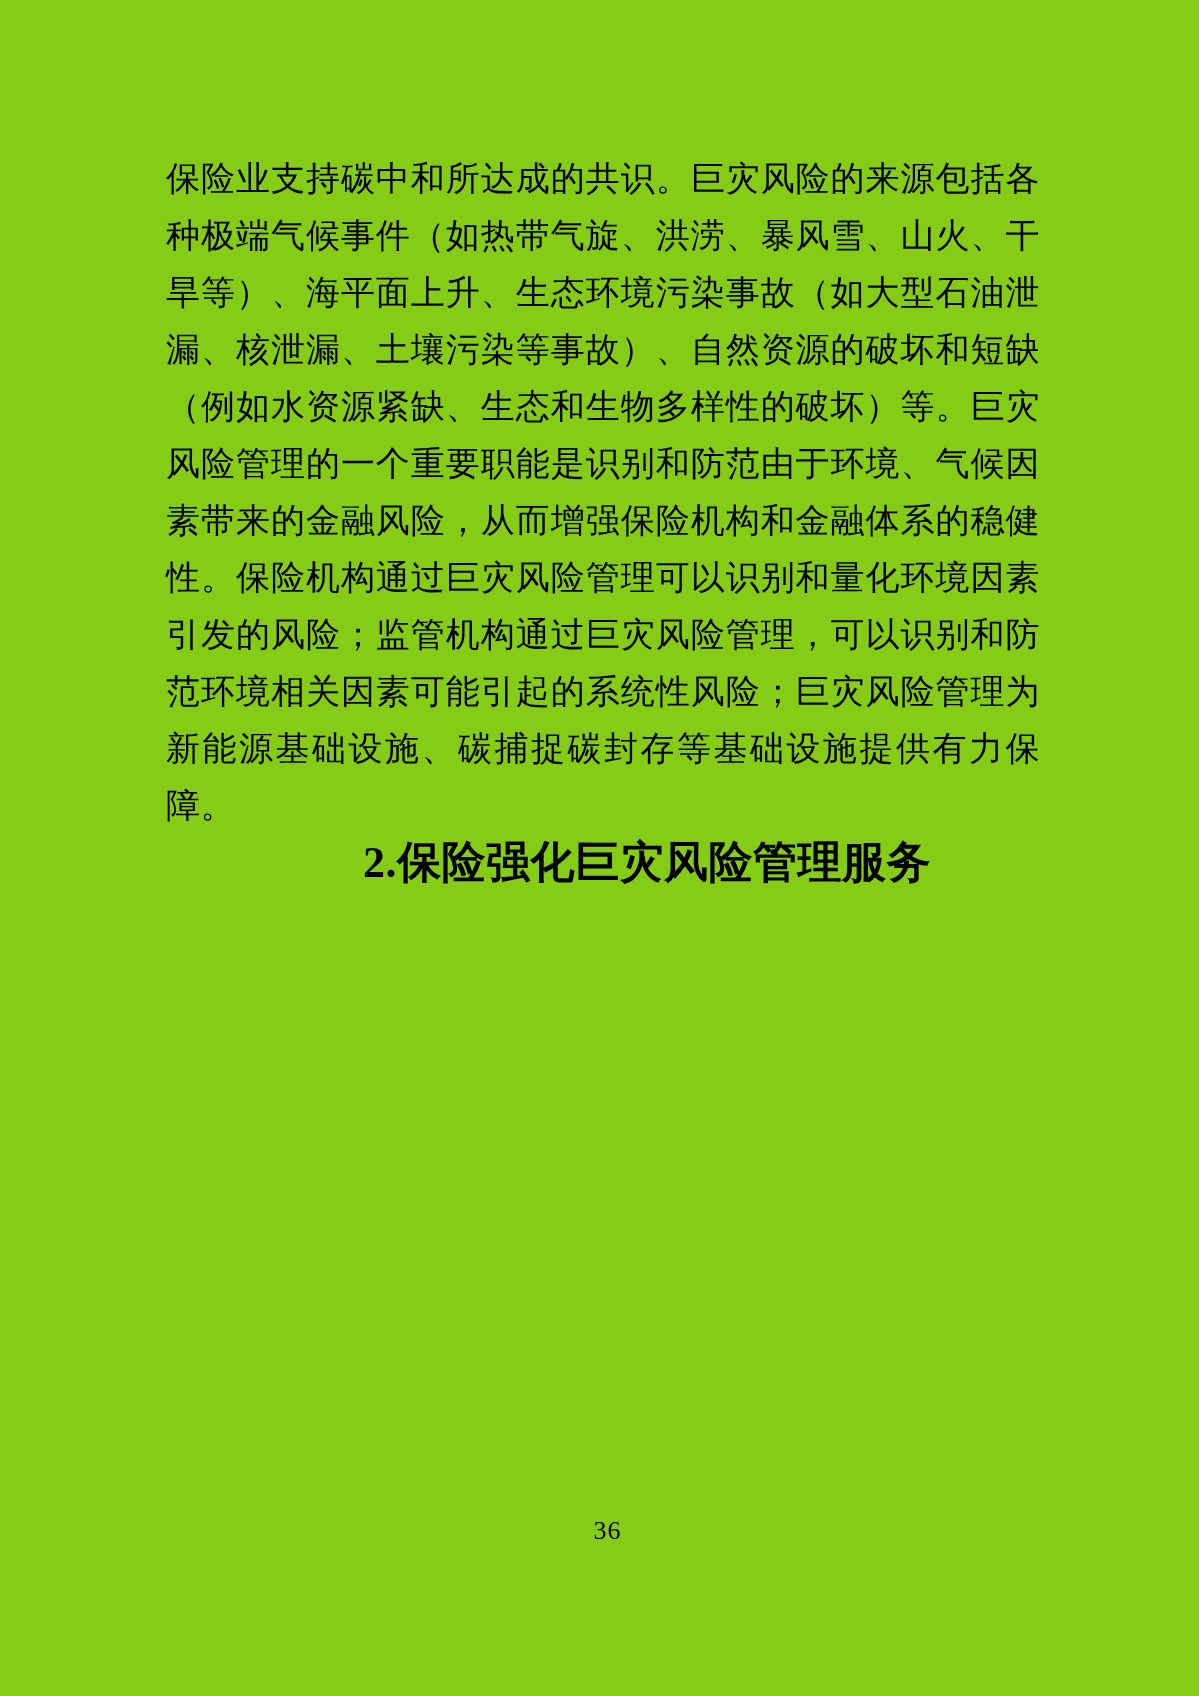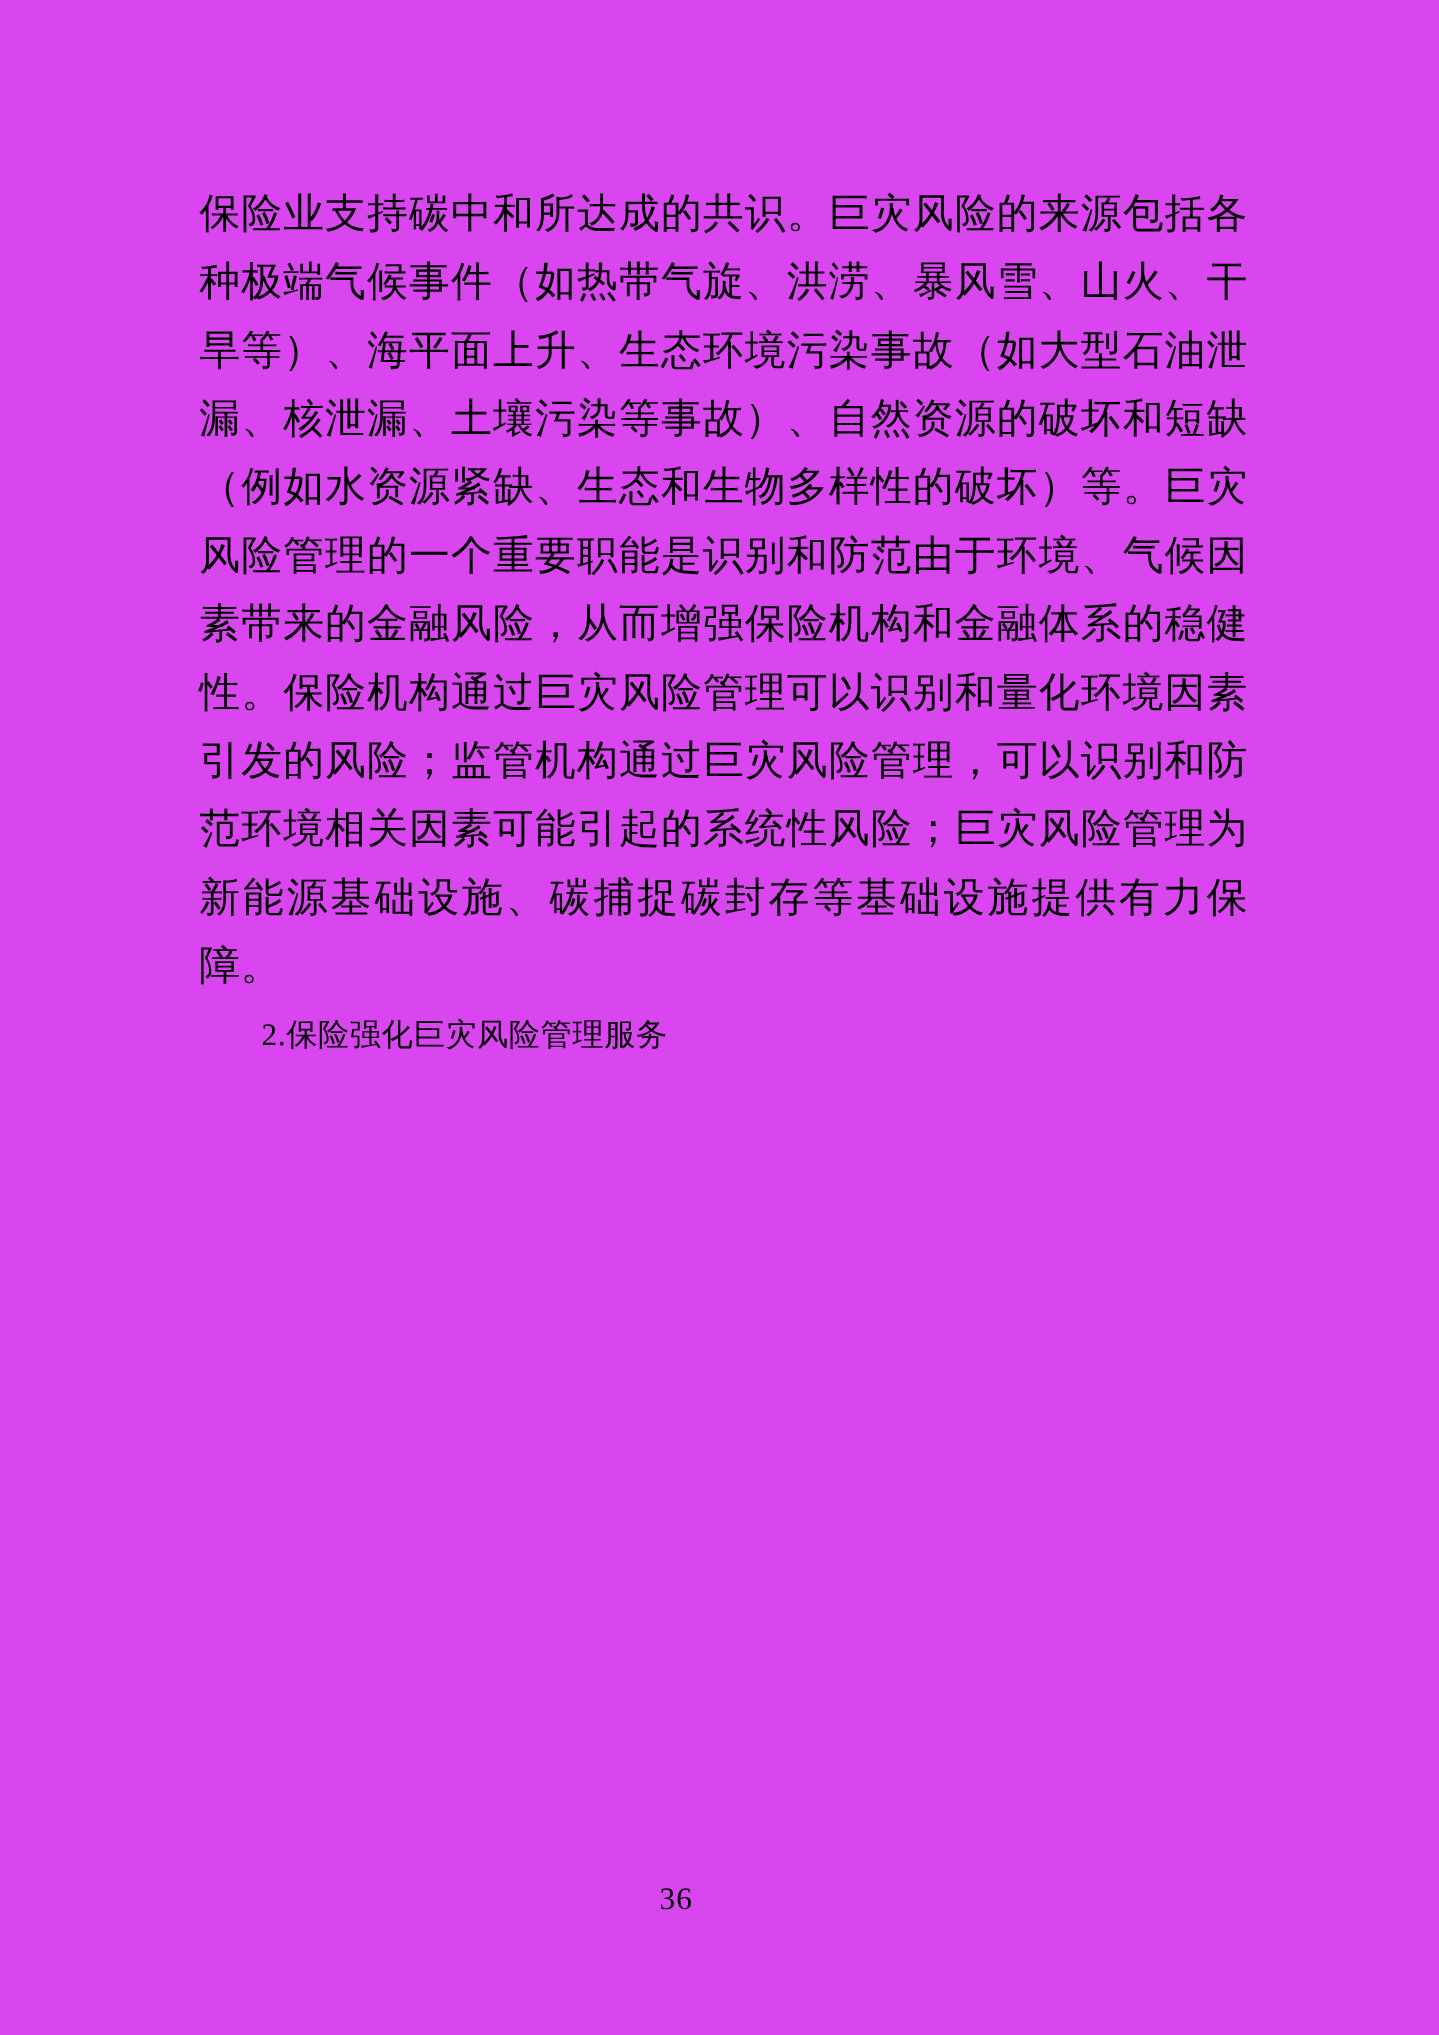--- a/index.html
+++ b/index.html
@@ -14,21 +14,21 @@
     font-family: "Liberation Serif", "DejaVu Serif", serif;
     color: #000000;
     overflow: hidden;
   }
   .page {
     position: absolute;
     left: 0;
     top: 0;
     width: 1199px;
     height: 1696px;
-    background: #d946ef;
+    background: #84cc16;
   }
   .content {
     position: absolute;
     left: 166px;
     top: 150px;
     width: 874px;
     font-size: 34px;
     line-height: 57px;
     text-align: justify;
     text-justify: inter-ideograph;
@@ -37,32 +37,33 @@
   .content p {
     margin: 0;
     padding: 0;
   }
   .par-indent {
     text-indent: 2em;
   }
   .section-heading {
     margin: 0;
     padding: 0;
-    font-size: 26px;
+    font-size: 44px;
     line-height: 57px;
-    font-weight: normal;
+    font-weight: bold;
     text-indent: 2em;
-    text-align: left;
+    text-align: center;
   }
   .footer {
     position: absolute;
     left: 0;
-    top: 1566px;
+    top: 1514px;
     width: 1127px;
     text-align: center;
+    padding-left: 44px;
   }
   .page-number {
     font-size: 26px;
     line-height: 34px;
     letter-spacing: 1px;
   }
 </style>
 </head>
 <body>
 

